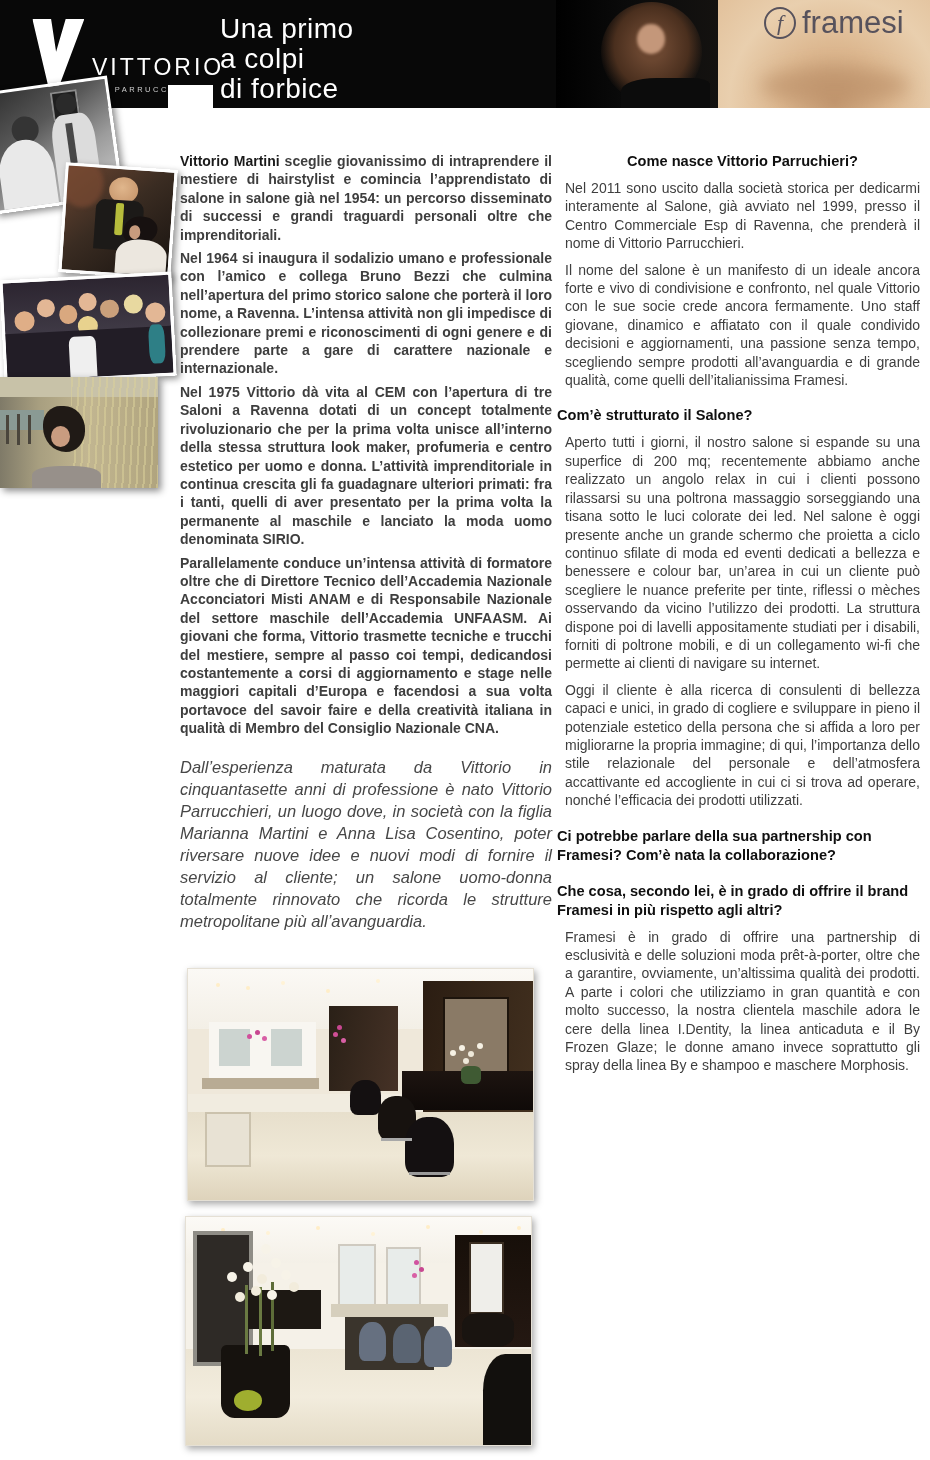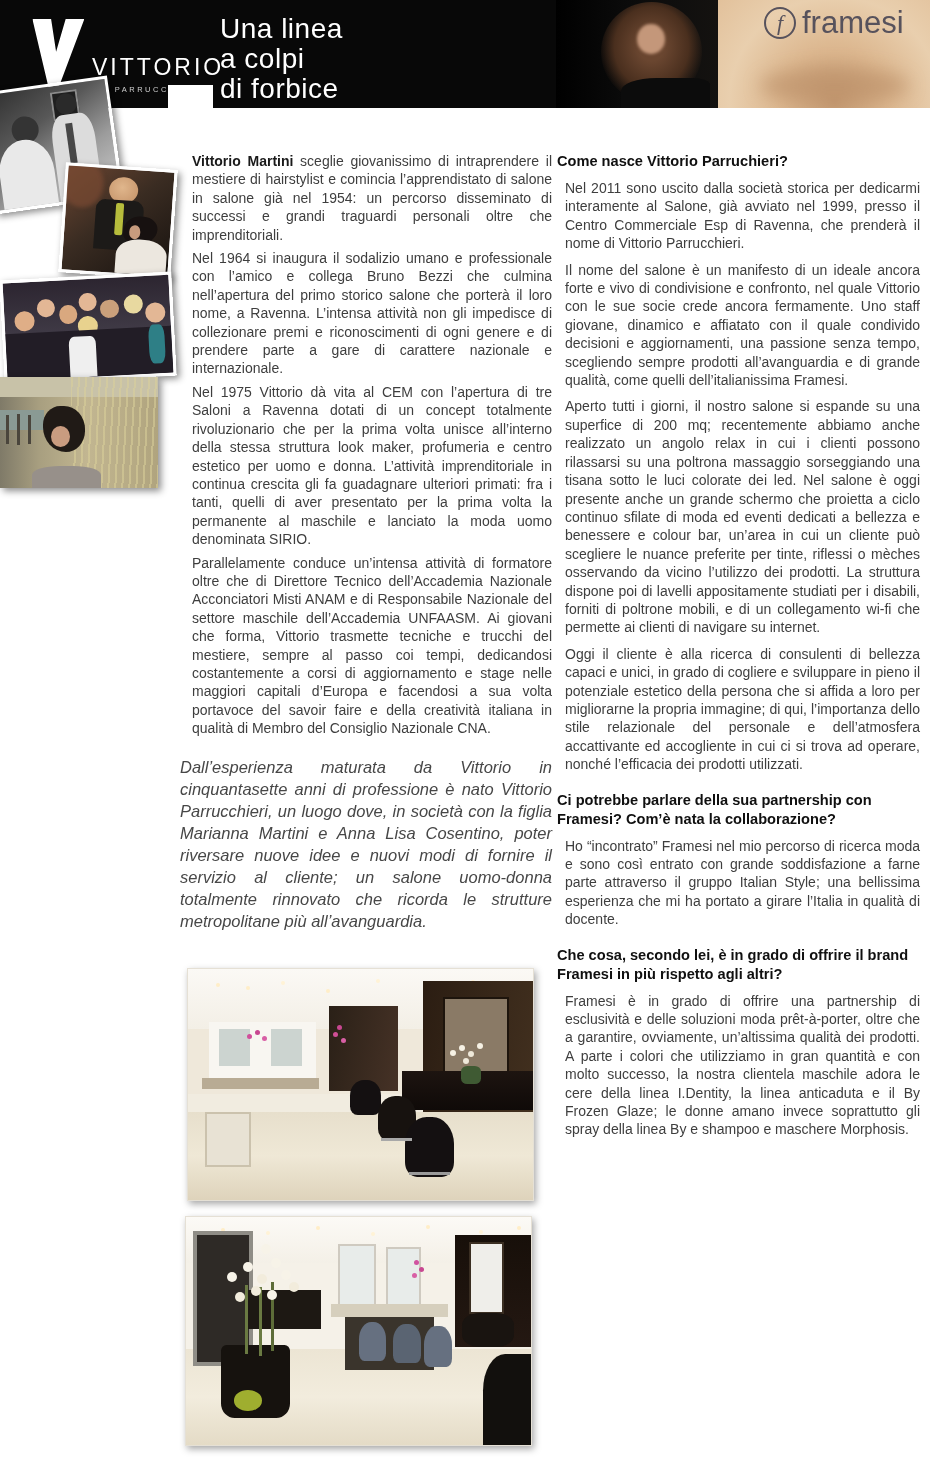--- a/index.html
+++ b/index.html
@@ -27,45 +27,45 @@
   .notch{position:absolute;left:168px;top:85px;width:45px;height:23px;background:#fff;}
   
   .photo{position:absolute;overflow:hidden;box-shadow:3px 3px 7px rgba(0,0,0,.45);}
   .photo.bordered{border:3px solid #fff;}
   .blob{position:absolute;}
   
   .col{position:absolute;top:148px;color:#3e3e3e;font-size:14px;line-height:18.4px;
        text-align:justify;}
   .col-left{left:180px;width:372px;}
   .col-right{left:557px;width:371px;}
-  .col p.body{margin:0 0 5px 12px;}
+  .col p.body{margin:0 0 5px 0;font-weight:bold;}
   .col p.first{margin-top:4px;}
   .col b{color:#1a1a1a;}
   .lead-italic{margin-top:18px;font-style:italic;font-size:16.5px;line-height:22px;color:#474747;}
   .q{font-size:14.6px;font-weight:bold;color:#101010;line-height:19px;margin:17px 0 6px 0;
      text-align:left;}
-  .q.first{margin-top:4px;}
+  .q.first{margin-top:4px;text-align:center;}
   .ans p{margin:8px;}
   
   .salon{position:absolute;overflow:hidden;border:1px solid #e5e0d5;
          box-shadow:2px 3px 7px rgba(0,0,0,.35);background:#f1ece0;}
 </style>
 </head>
 <body>
 
 <div class="page">
 
   <header class="band">
     <div class="vmark"></div>
     <div class="brand">
       <div class="nm">VITTORIO</div>
       <div class="sub">PARRUCCHIERI</div>
     </div>
     <h1 class="ptitle" style="margin:0;">
-      <span style="display:block;">Una linea</span>
+      <span style="display:block;">Una primo</span>
       <span style="display:block;">a colpi</span>
       <span style="display:block;">di forbice</span>
     </h1>
 
     <div class="modelzone">
       <div class="blob" style="left:28%;top:2%;width:62%;height:92%;border-radius:50%;background:radial-gradient(ellipse at 50% 45%,#6a4630 18%,#4a2f1e 52%,rgba(0,0,0,0) 74%);"></div>
       <div class="blob" style="left:50%;top:22%;width:17%;height:28%;border-radius:50%;background:#c4977a;filter:blur(1.5px);"></div>
       <div class="blob" style="left:40%;top:72%;width:55%;height:30%;background:#0c0c0c;border-radius:40% 20% 0 0;"></div>
     </div>
 
@@ -138,30 +138,28 @@
     <p class="body">Parallelamente conduce un’intensa attività di formatore oltre che di Direttore Tecnico dell’Accademia Nazionale Acconciatori Misti ANAM e di Responsabile Nazionale del settore maschile dell’Accademia UNFAASM. Ai giovani che forma, Vittorio trasmette tecniche e trucchi del mestiere, sempre al passo coi tempi, dedicandosi costantemente a corsi di aggiornamento e stage nelle maggiori capitali d’Europa e facendosi a sua volta portavoce del savoir faire e della creatività italiana in qualità di Membro del Consiglio Nazionale CNA.</p>
     <p class="lead-italic">Dall’esperienza maturata da Vittorio in cinquantasette anni di professione è nato Vittorio Parrucchieri, un luogo dove, in società con la figlia Marianna Martini e Anna Lisa Cosentino, poter riversare nuove idee e nuovi modi di fornire il servizio al cliente; un salone uomo-donna totalmente rinnovato che ricorda le strutture metropolitane più all’avanguardia.</p>
   </section>
 
   <section class="col col-right">
     <h3 class="q first">Come nasce Vittorio Parruchieri?</h3>
     <div class="ans">
       <p>Nel 2011 sono uscito dalla società storica per dedicarmi interamente al Salone, già avviato nel 1999, presso il Centro Commerciale Esp di Ravenna, che prenderà il nome di Vittorio Parrucchieri.</p>
       <p>Il nome del salone è un manifesto di un ideale ancora forte e vivo di condivisione e confronto, nel quale Vittorio con le sue socie crede ancora fermamente. Uno staff giovane, dinamico e affiatato con il quale condivido decisioni e aggiornamenti, una passione senza tempo, scegliendo sempre prodotti all’avanguardia e di grande qualità, come quelli dell’italianissima Framesi.</p>
     </div>
+    <h3 class="q">Com’è strutturato il Salone?</h3>
     <div class="ans">
       <p>Aperto tutti i giorni, il nostro salone si espande su una superfice di 200 mq; recentemente abbiamo anche realizzato un angolo relax in cui i clienti possono rilassarsi su una poltrona massaggio sorseggiando una tisana sotto le luci colorate dei led. Nel salone è oggi presente anche un grande schermo che proietta a ciclo continuo sfilate di moda ed eventi dedicati a bellezza e benessere e colour bar, un’area in cui un cliente può scegliere le nuance preferite per tinte, riflessi o mèches osservando da vicino l’utilizzo dei prodotti. La struttura dispone poi di lavelli appositamente studiati per i disabili, forniti di poltrone mobili, e di un collegamento wi-fi che permette ai clienti di navigare su internet.</p>
     </div>
     <div class="ans">
       <p>Oggi il cliente è alla ricerca di consulenti di bellezza capaci e unici, in grado di cogliere e sviluppare in pieno il potenziale estetico della persona che si affida a loro per migliorarne la propria immagine; di qui, l’importanza dello stile relazionale del personale e dell’atmosfera accattivante ed accogliente in cui ci si trova ad operare, nonché l’efficacia dei prodotti utilizzati.</p>
     </div>
     <h3 class="q">Ci potrebbe parlare della sua partnership con Framesi? Com’è nata la collaborazione?</h3>
-    <div class="ans">
-      <p>Ho “incontrato” Framesi nel mio percorso di ricerca moda e sono così entrato con grande soddisfazione a farne parte attraverso il gruppo Italian Style; una bellissima esperienza che mi ha portato a girare l’Italia in qualità di docente.</p>
-    </div>
     <h3 class="q">Che cosa, secondo lei, è in grado di offrire il brand Framesi in più rispetto agli altri?</h3>
     <div class="ans">
       <p>Framesi è in grado di offrire una partnership di esclusività e delle soluzioni moda prêt-à-porter, oltre che a garantire, ovviamente, un’altissima qualità dei prodotti. A parte i colori che utilizziamo in gran quantità e con molto successo, la nostra clientela maschile adora le cere della linea I.Dentity, la linea anticaduta e il By Frozen Glaze; le donne amano invece soprattutto gli spray della linea By e shampoo e maschere Morphosis.</p>
     </div>
   </section>
 
   <figure class="salon" style="left:187px;top:968px;width:345px;height:231px;margin:0;">
     <div class="blob" style="left:0;top:0;width:100%;height:26%;background:linear-gradient(#fbf9f5,#f3efe6);"></div>
     <div class="blob" style="left:8%;top:6%;width:4px;height:4px;border-radius:50%;background:#ffeec8;box-shadow:30px 3px 0 #ffeec8,65px -2px 0 #fff3d6,110px 6px 0 #ffeec8,160px -4px 0 #fff3d6,210px 2px 0 #ffeec8,255px -3px 0 #fff3d6,292px 4px 0 #ffeec8;"></div>
     <div class="blob" style="left:0;top:26%;width:100%;height:28%;background:#efe8da;"></div>

